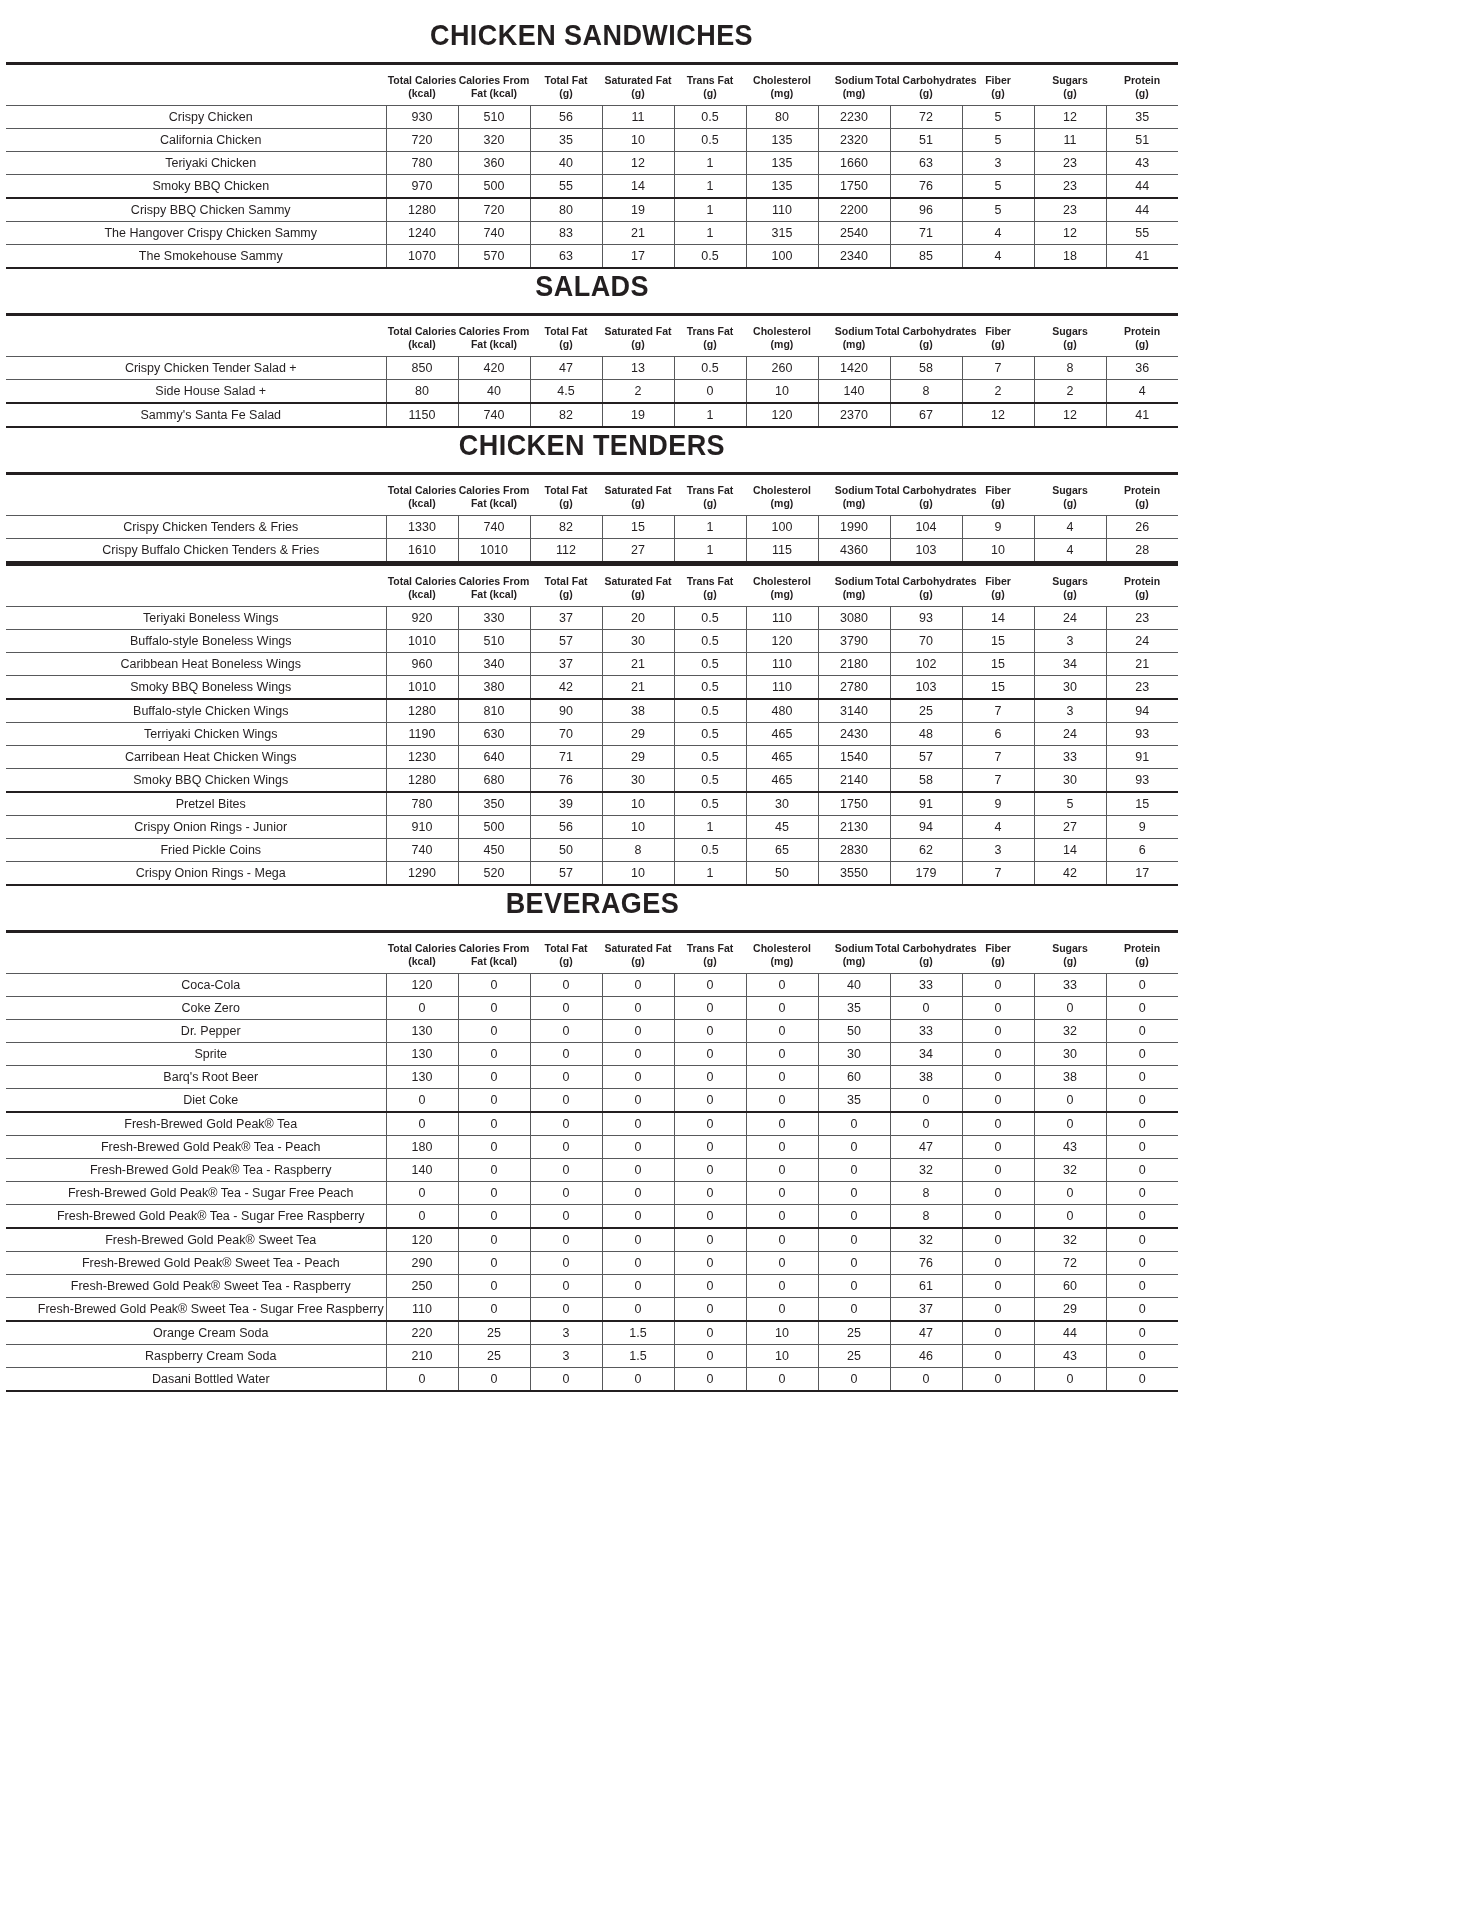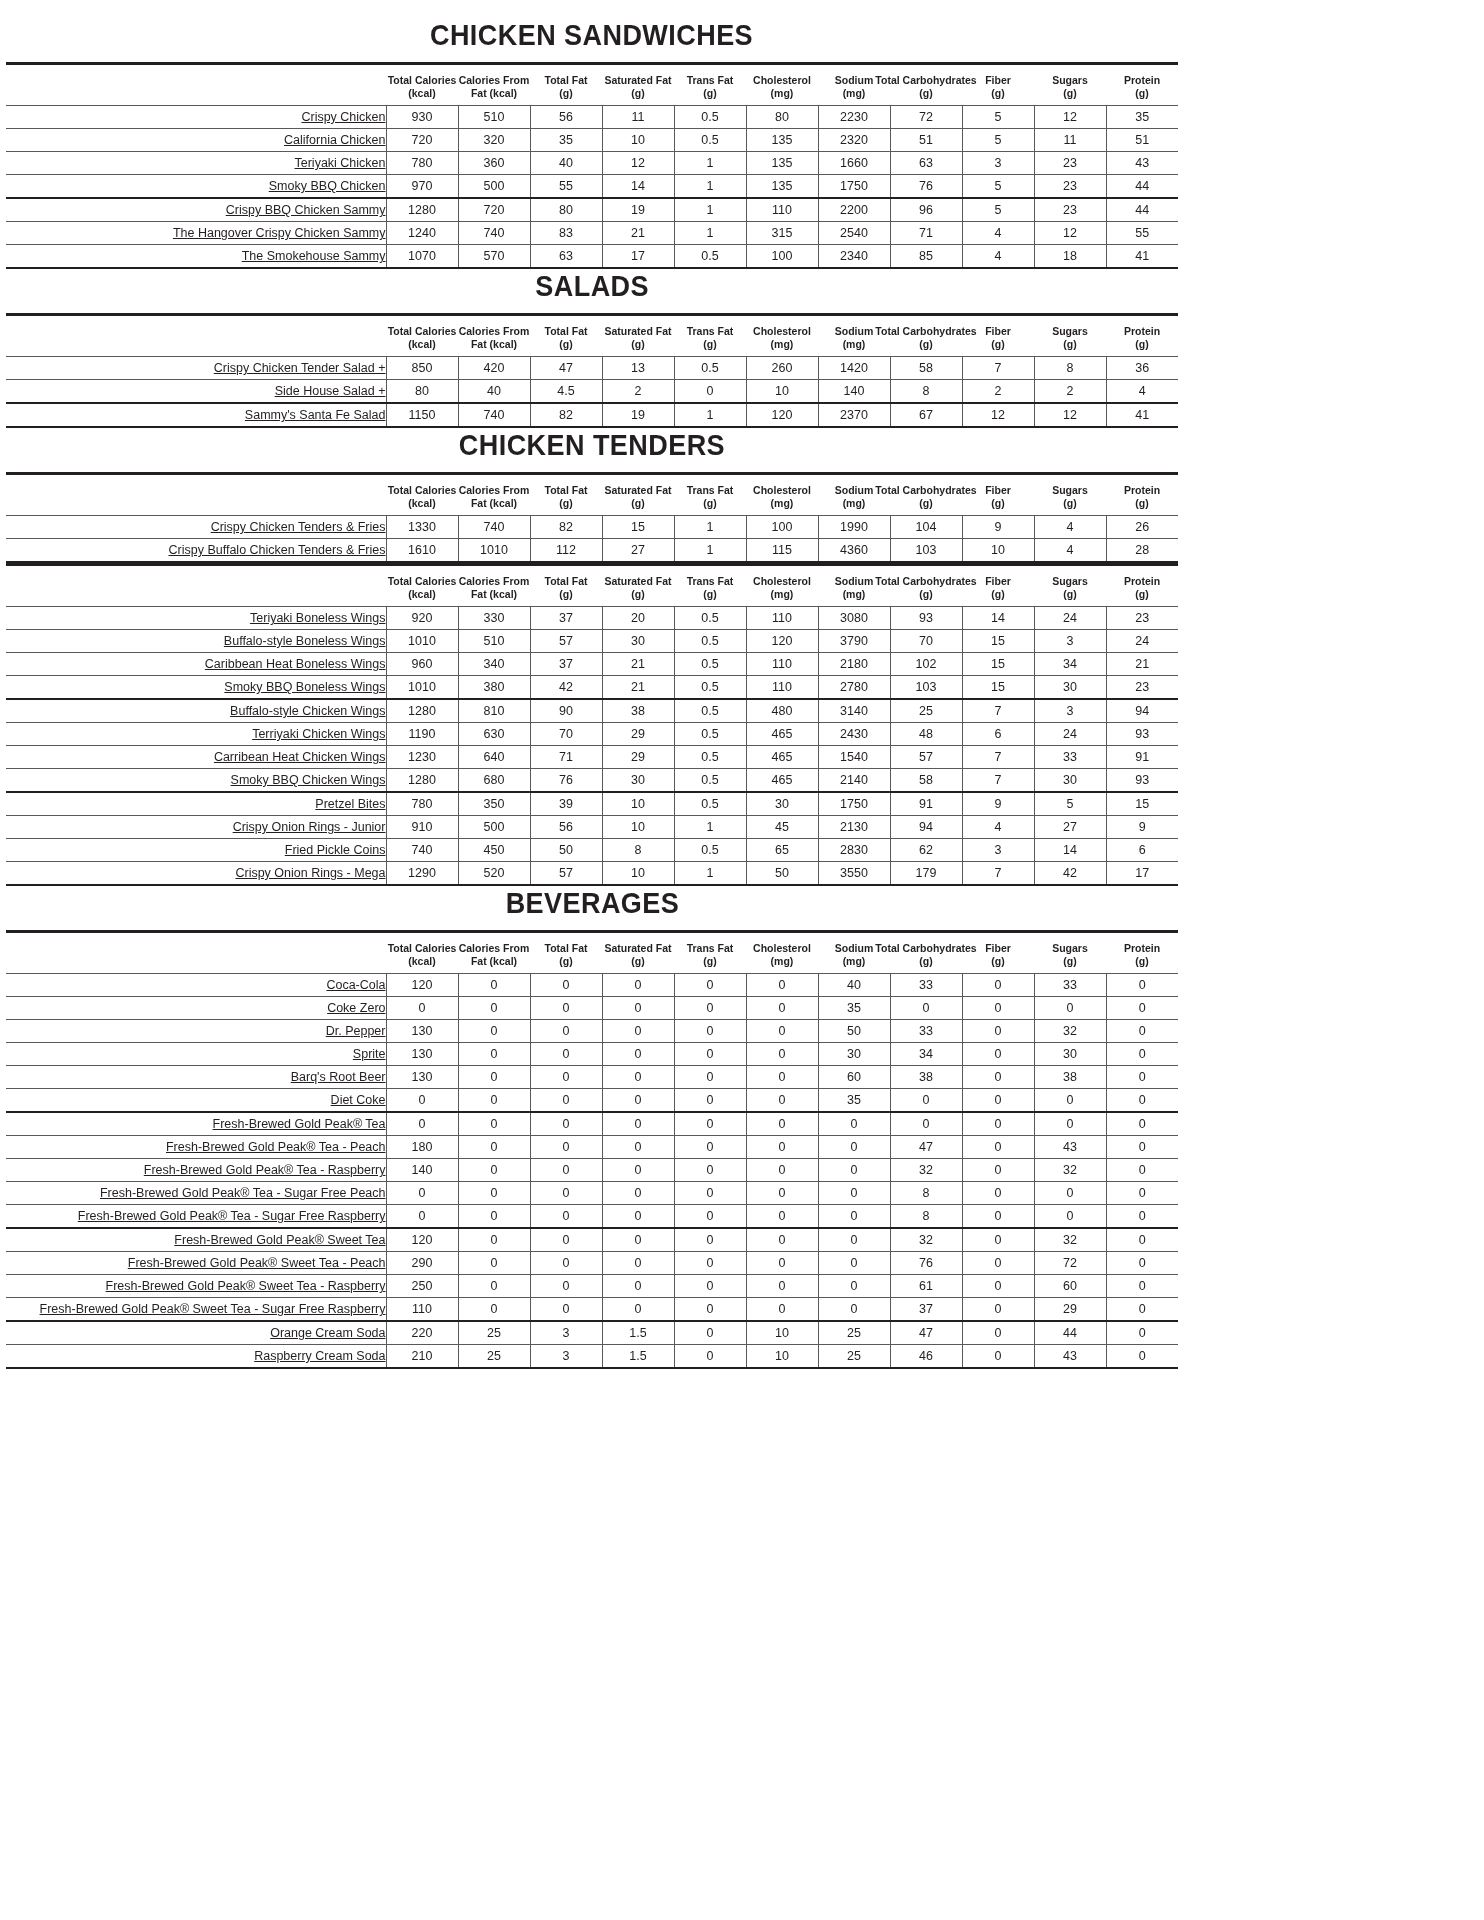--- a/index.html
+++ b/index.html
@@ -17,21 +17,21 @@
   table.nutrition {
     width:1172px; border-collapse:collapse; table-layout:fixed;
     border-top:3px solid #231f20; border-bottom:2px solid #231f20;
   }
   th.name-h { height:42px; }
   th.num-h { position:relative; height:42px; }
   .h-wrap { position:absolute; bottom:5px; left:50%; transform:translateX(-50%); text-align:center; }
   .h-line { display:block; white-space:nowrap; font-size:10.5px; font-weight:bold; line-height:1.25; color:#231f20; }
 
   tbody td { height:22px; font-size:12.5px; line-height:22px; border-top:1px solid #58595b; padding:0; color:#231f20; }
-  td.name-cell { text-align:right; padding-left:30px; white-space:nowrap; overflow:hidden;text-decoration:underline; }
+  td.name-cell { text-align:center; padding-left:30px; white-space:nowrap; overflow:hidden; }
   td.num { text-align:center; border-left:1px solid #58595b; }
   tr.group-end td { border-bottom:2.5px solid #231f20; }
 </style>
 </head>
 <body>
 
 <div class="page">
   <div class="content">
       <section class="menu-section">
         <h2 class="section-title"><span class="title-text">CHICKEN SANDWICHES</span></h2>
@@ -1056,17 +1056,31 @@
               <td class="num">3</td>
               <td class="num">1.5</td>
               <td class="num">0</td>
               <td class="num">10</td>
               <td class="num">25</td>
               <td class="num">46</td>
               <td class="num">0</td>
               <td class="num">43</td>
               <td class="num">0</td>
             </tr>
+            <tr class="data-row">
+              <td class="name-cell">Dasani Bottled Water</td>
+              <td class="num">0</td>
+              <td class="num">0</td>
+              <td class="num">0</td>
+              <td class="num">0</td>
+              <td class="num">0</td>
+              <td class="num">0</td>
+              <td class="num">0</td>
+              <td class="num">0</td>
+              <td class="num">0</td>
+              <td class="num">0</td>
+              <td class="num">0</td>
+            </tr>
           </tbody>
         </table>
       </section>
     </div>
 </div>
 
 </body></html>

